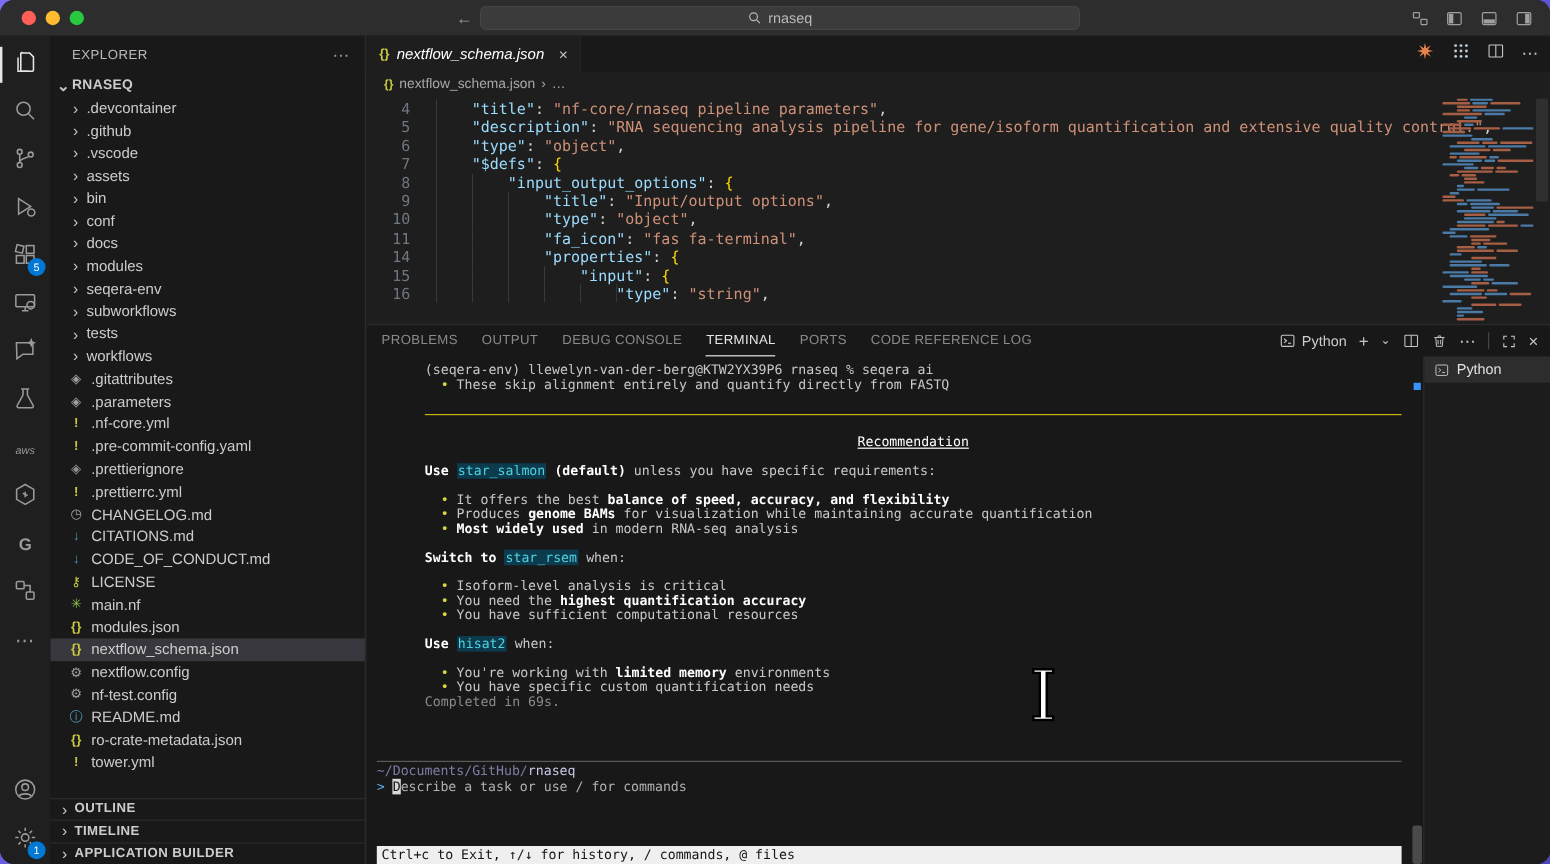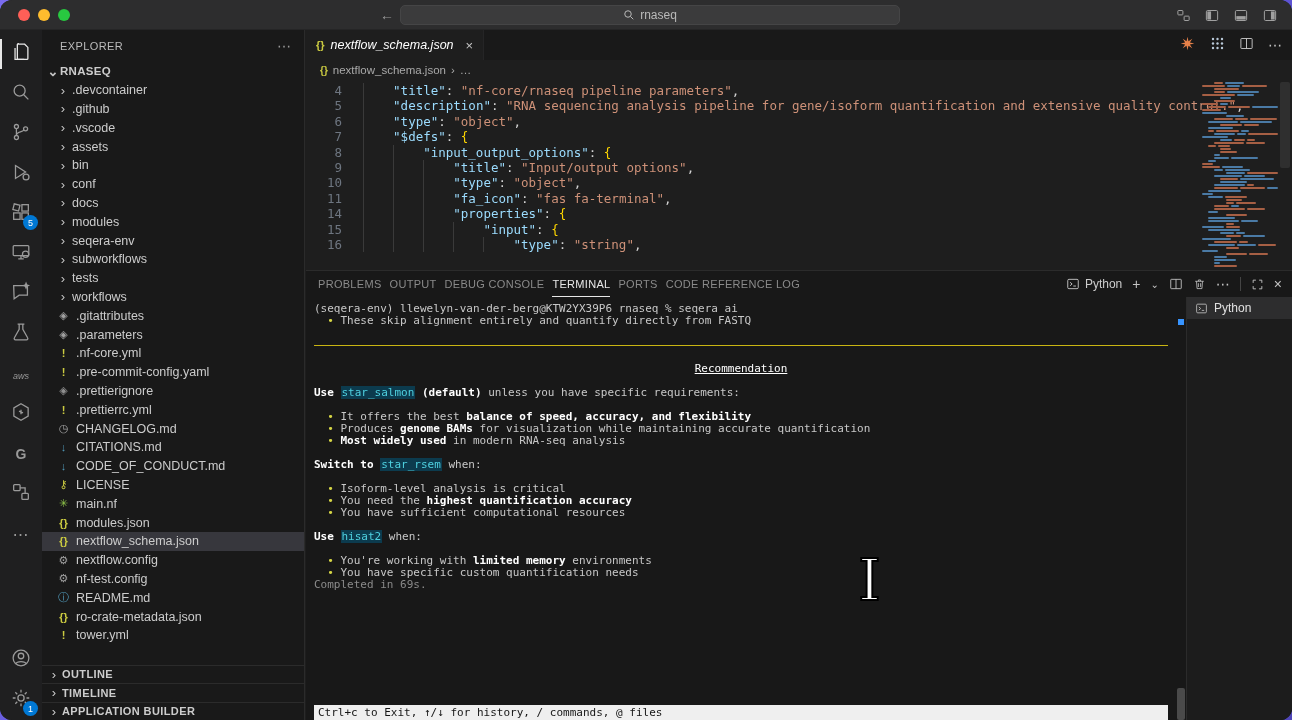--- a/index.html
+++ b/index.html
@@ -81,30 +81,30 @@
 
   .minimap { position:absolute; right:14px; top:2px; width:78px; bottom:0; overflow:hidden; }
   .mm-row { height:2px; margin-bottom:1px; display:flex; gap:2px; }
   .mm-bar { height:2px; border-radius:1px; }
   .ed-scroll { position:absolute; right:0; top:0; width:14px; bottom:0; }
   .ed-thumb { position:absolute; top:2px; left:2px; width:10px; height:86px; background:#ffffff14; border-radius:2px; }
 
   
   .panel { flex:1; background:#181818; border-top:1px solid #2b2b2b; position:relative; display:flex; flex-direction:column; }
   .panel-header { height:26px; display:flex; align-items:center; padding:0 8px 0 12px; position:relative; }
-  .p-tabs { display:flex; gap:8px; font-size:11px; color:#8a8a8a; letter-spacing:.3px; }
+  .p-tabs { display:flex; gap:20px; font-size:11px; color:#8a8a8a; letter-spacing:.3px; }
   .p-tab { height:26px; display:flex; align-items:center; cursor:pointer; }
   .p-tab.active { color:#e7e7e7; border-bottom:1px solid #e7e7e7; }
   .p-actions { position:absolute; right:10px; top:0; height:26px; display:flex; align-items:center; gap:10px; color:#c5c5c5; }
   .p-actions .shell { display:flex; align-items:center; gap:5px; font-size:12px; color:#cccccc; }
   .p-actions .sep { width:1px; height:14px; background:#444; }
   .p-actions .glyph { font-size:14px; }
 
   .panel-body { flex:1; display:flex; position:relative; }
-  .term-wrap { flex:1; position:relative; font-family:"DejaVu Sans Mono", monospace; font-size:11px; color:#c8c8c8; }
+  .term-wrap { flex:1; position:relative; font-family:"DejaVu Sans Mono", monospace; font-size:11px; color:#c8c8c8;padding-left:40px; }
   .term-lines { padding:6px 18px 0 8px; }
   .tl { height:12px; line-height:12px; white-space:pre; }
   .tl b { color:#ffffff; }
   .tl .tool { background:#0c3b4e; color:#4fd1e0; padding:0 1px; }
   .tl .dim { color:#8a8a8a; }
   .tl .bl { color:#d6d645; }
   .tl.center { text-align:center; }
   .tl.center span { text-decoration:underline; color:#ffffff; }
   .tl-div { height:12px; display:flex; align-items:center; }
   .tl-div div { width:100%; border-top:1px solid #c8b412; }
@@ -760,20 +760,28 @@
               <div class="tl"><span class="bl">  • </span>Isoform-level analysis is critical</div>
               <div class="tl"><span class="bl">  • </span>You need the <b>highest quantification accuracy</b></div>
               <div class="tl"><span class="bl">  • </span>You have sufficient computational resources</div>
               <div class="tl"></div>
               <div class="tl"><b>Use </b><span class="tool">hisat2</span> when:</div>
               <div class="tl"></div>
               <div class="tl"><span class="bl">  • </span>You're working with <b>limited memory</b> environments</div>
               <div class="tl"><span class="bl">  • </span>You have specific custom quantification needs</div>
               <div class="tl"><span class="dim">Completed in 69s.</span></div>
             </div>
+          <div class="term-input">
+            <div class="ti-path">
+              <span class="pfx">~/Documents/GitHub/</span><span class="repo">rnaseq</span>
+            </div>
+            <div class="ti-prompt">
+              <span class="gt">&gt;</span><span> </span><span class="blkcur">D</span><span class="ph">escribe a task or use / for commands</span>
+            </div>
+          </div>
           <div class="term-status">Ctrl+c to Exit, ↑/↓ for history, / commands, @ files</div>
           <div class="term-scroll">
             <div class="ts-mark"></div>
             <div class="ts-thumb"></div>
           </div>
         </div>
         <div class="term-side" id="term-side">
             <div class="ts-item">
               <svg width="13" height="13" viewBox="0 0 24 24">
                 <rect x="3" y="4" width="18" height="16" rx="2"></rect>

